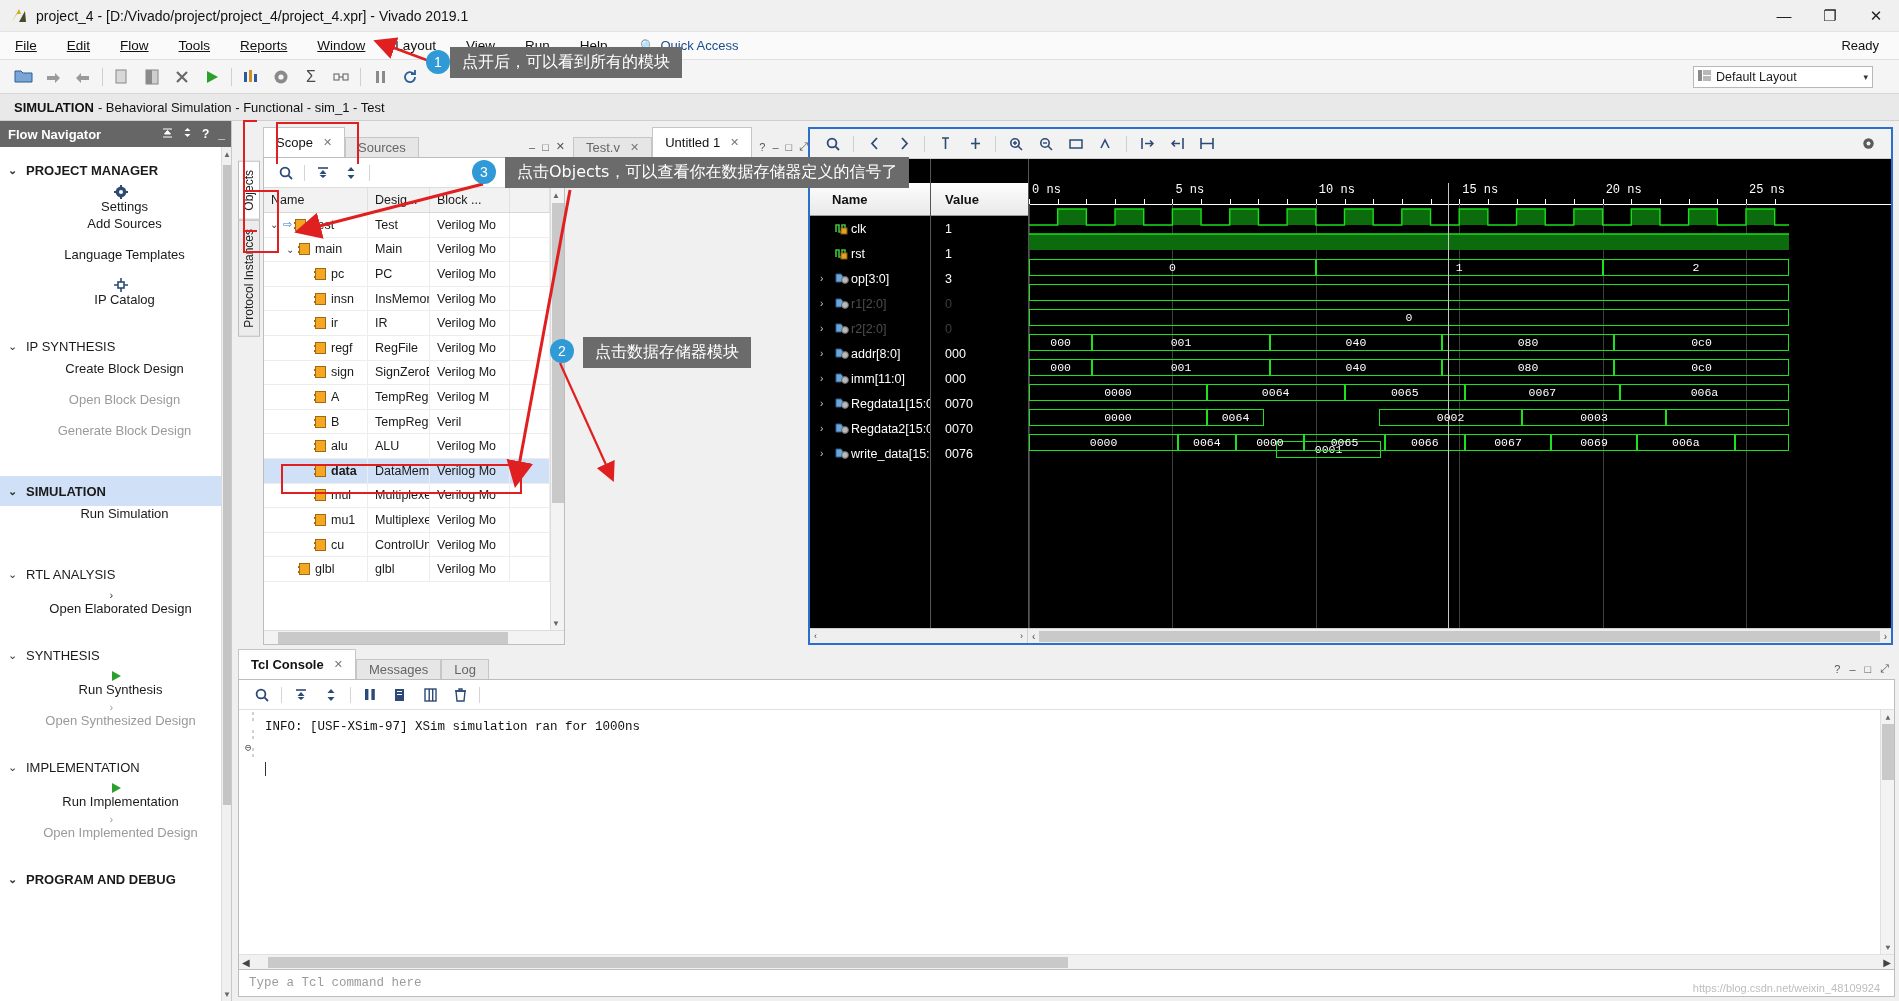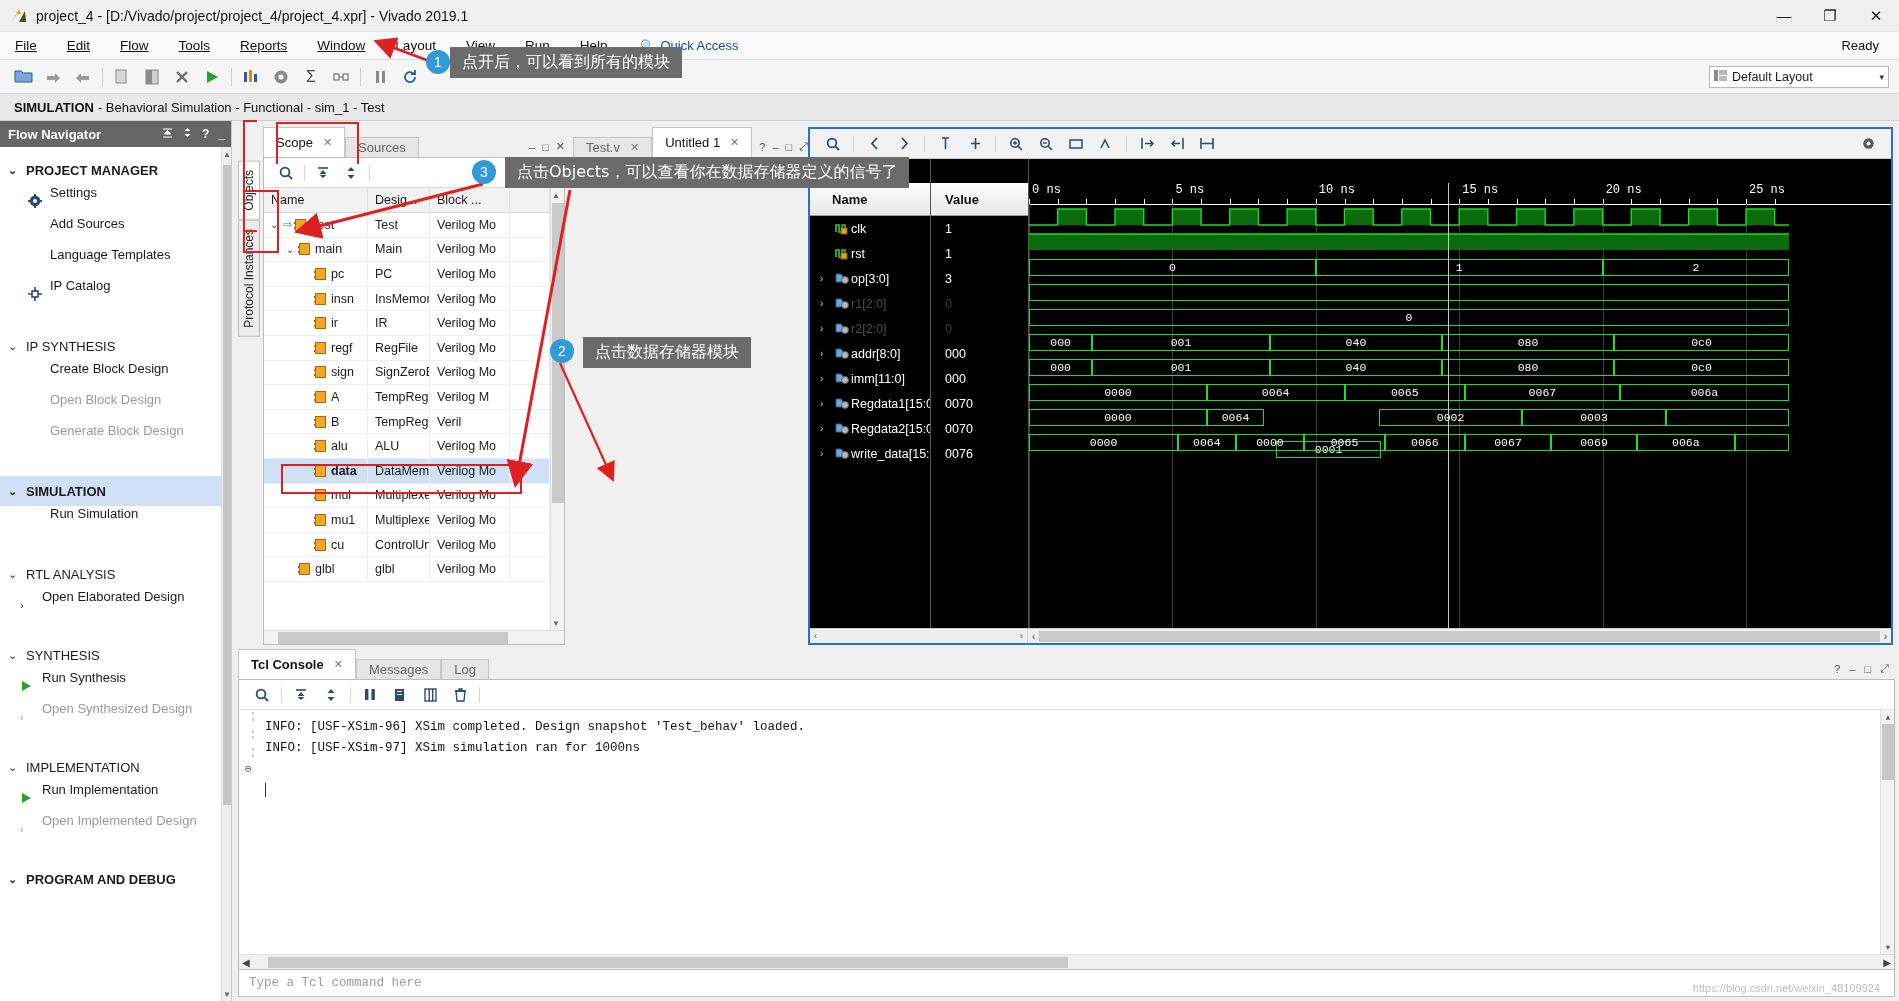--- a/index.html
+++ b/index.html
@@ -21,21 +21,21 @@
   .menuitem { padding:0 15px; font-size:13.5px; color:#111; height:28px; line-height:28px; }
   .menuitem u { text-decoration:underline; }
   .quickaccess { display:flex; align-items:center; margin-left:18px; color:#1a4b8c; font-size:13px; }
   .qa-icon { margin-right:5px; color:#777; font-size:12px; }
   .ready { margin-left:auto; margin-right:20px; font-size:13px; color:#111; }
   
   .toolbar { height:34px; background:#f5f5f5; display:flex; align-items:center; border-bottom:1px solid #d8d8d8; padding-left:8px; }
   .tb { width:30px; height:28px; display:flex; align-items:center; justify-content:center; font-size:15px; color:#4a4a4a; }
   .tb.sep { width:9px; }
   .tb.sep::before { content:""; width:1px; height:18px; background:#cfcfcf; }
-  .layoutsel { margin-left:auto; margin-right:10px; width:180px; height:22px; border:1px solid #b8b8b8; background:#fff;
+  .layoutsel { margin-left:auto; margin-right:26px; width:180px; height:22px; border:1px solid #b8b8b8; background:#fff;
                display:flex; align-items:center; font-size:12.5px; padding:0 4px; }
   .layoutsel .lbl { margin-left:5px; flex:1; }
   .layoutsel .caret { font-size:9px; color:#333; }
   
   .simhdr { height:27px; background:#e9e9e9; display:flex; align-items:center; border-bottom:1px solid #cfcfcf; }
   .simhdr .sep { width:14px; }
   .simhdr .simword { font-weight:bold; font-size:13px; color:#111; }
   .simhdr .simrest { font-size:13px; color:#111; margin-left:4px; }
   .simhdr .qmark { margin-left:auto; margin-right:10px; color:#555; }
   
@@ -43,21 +43,21 @@
   
   .flownav { width:232px; background:#fff; border-right:1px solid #c9c9c9; display:flex; flex-direction:column; }
   .fn-title { height:26px; background:#666; color:#fff; display:flex; align-items:center; padding-left:8px; font-size:13px; font-weight:bold; }
   .fn-title .icons { margin-left:auto; display:flex; align-items:center; padding-right:6px; }
   .fn-title .icons span { margin-left:9px; font-size:12px; }
   .fn-list { flex:1; overflow:hidden; padding-top:8px; }
   .fn-sec { display:flex; align-items:center; height:30px; padding-left:8px; font-size:13px; }
   .fn-sec.bold { font-weight:bold; }
   .fn-sec.active { background:#cfe0f7; }
   .fn-chev { width:18px; color:#333; font-size:11px; }
-  .fn-item { display:flex; height:31px; padding-left:28px; font-size:13px; }
+  .fn-item { display:flex; align-items:center; height:31px; padding-left:28px; font-size:13px;flex-direction:column; }
   .fn-item .ico { width:22px; display:flex; align-items:center; }
   .fn-item.dim { color:#9a9a9a; }
   .fn-item.dim .ico { color:#9a9a9a; }
   .fn-scroll { width:10px; background:#f0f0f0; border-left:1px solid #dcdcdc; position:relative; }
   .fn-thumb { position:absolute; left:1px; top:18px; width:8px; height:640px; background:#c4c4c4; }
   .fn-arrow { position:absolute; left:0; width:10px; height:14px; display:flex; align-items:center; justify-content:center; font-size:8px; color:#666; }
   
   .content { flex:1; display:flex; flex-direction:column; background:#f0f0f0; }
   .upper { height:524px; display:flex; padding:6px 4px 0 6px; }
   
@@ -1077,23 +1077,20 @@
                 <path d="M1 3h11M5 1h3v2H5z" fill="none" stroke="#2c4a75" stroke-width="1.4"></path>
               </svg>
             </span>
           <span class="vsep"></span>
         </div>
         <div class="tcl-out">
           <svg class="gutter" viewBox="0 0 14 100" preserveAspectRatio="none" width="14" height="100">
             <path d="M4 2 v12 M4 20 v12 M4 38 v12" stroke="#bdbdbd" stroke-width="1.4" stroke-dasharray="3 3"></path>
           </svg>
           <div class="tcl-line" style="padding-left:14px;">
-              <span>INFO: [USF-XSim-96] XSim completed. Design snapshot 'Test_behav' loaded.</span>
-            </div>
-          <div class="tcl-line" style="padding-left:14px;">
               <span>INFO: [USF-XSim-97] XSim simulation ran for 1000ns</span>
             </div>
           <div class="tcl-line" style="padding-left:14px;">
             <span style="position:absolute;left:6px;font-size:11px;color:#555;">⊖</span>
             </div>
           <div class="tcl-line" style="padding-left:14px;">
               <span style="border-left:1px solid #333;height:14px;"></span>
             </div>
           <div class="tcl-vscroll">
             <div class="fn-arrow" style="top:0;left:0;width:14px;">▲</div>

